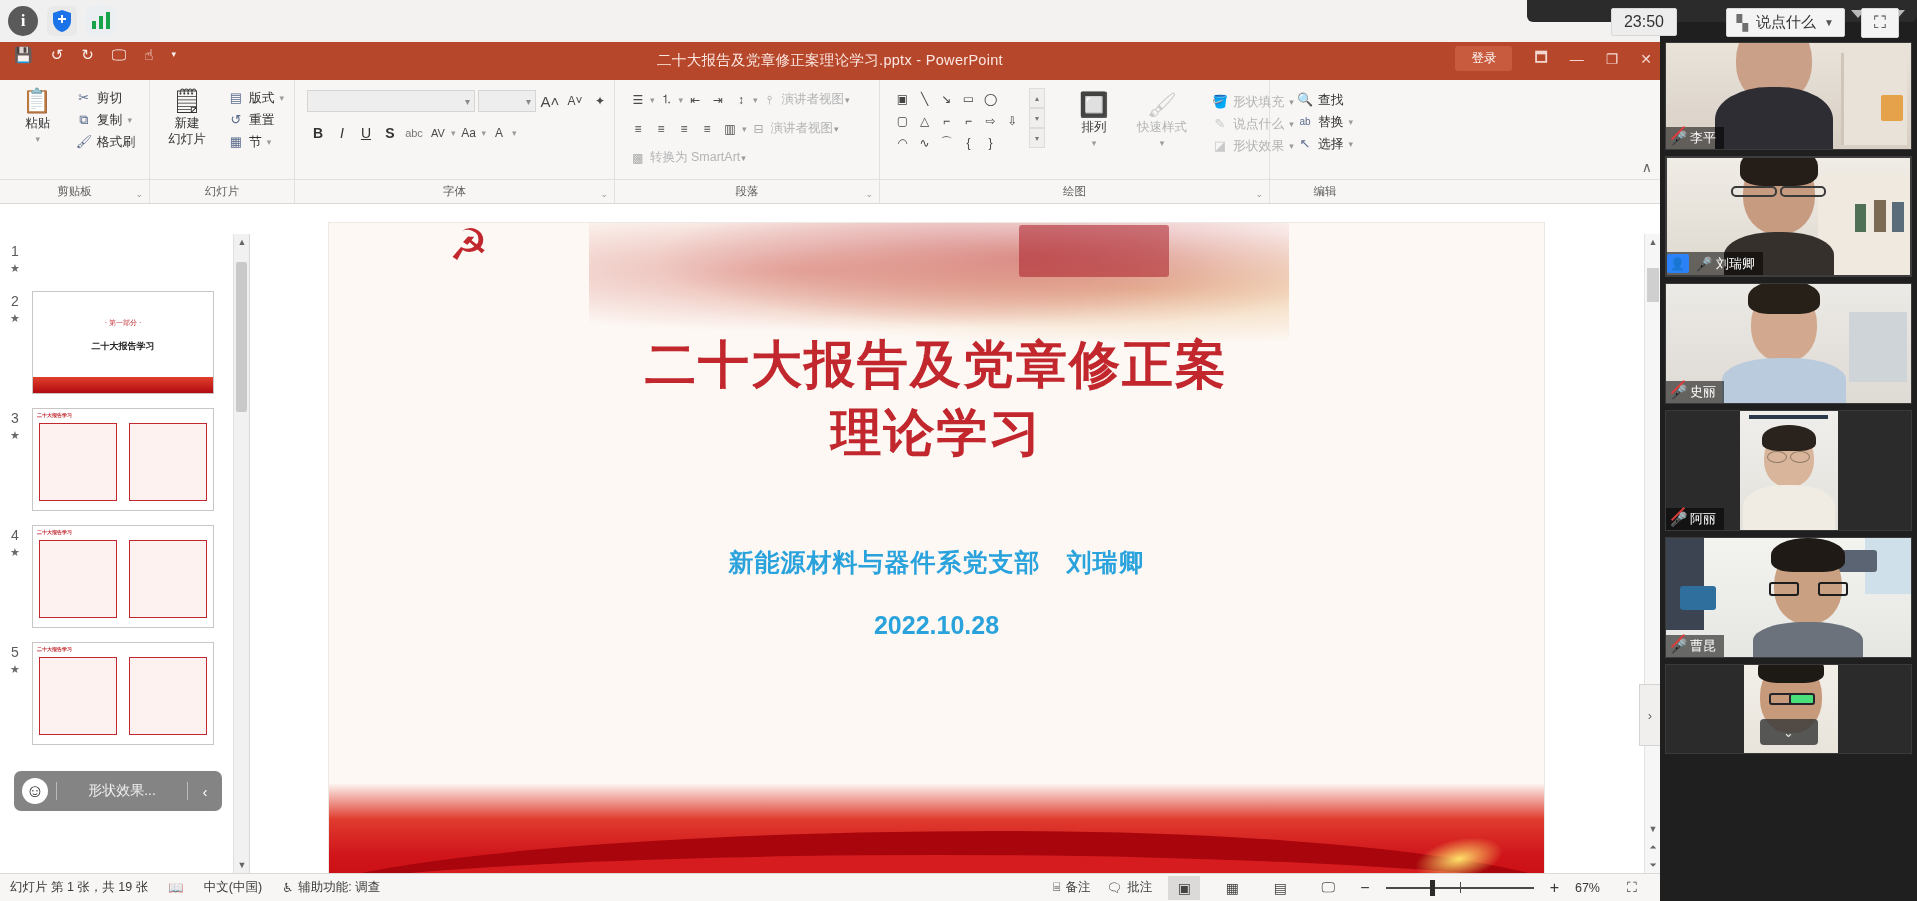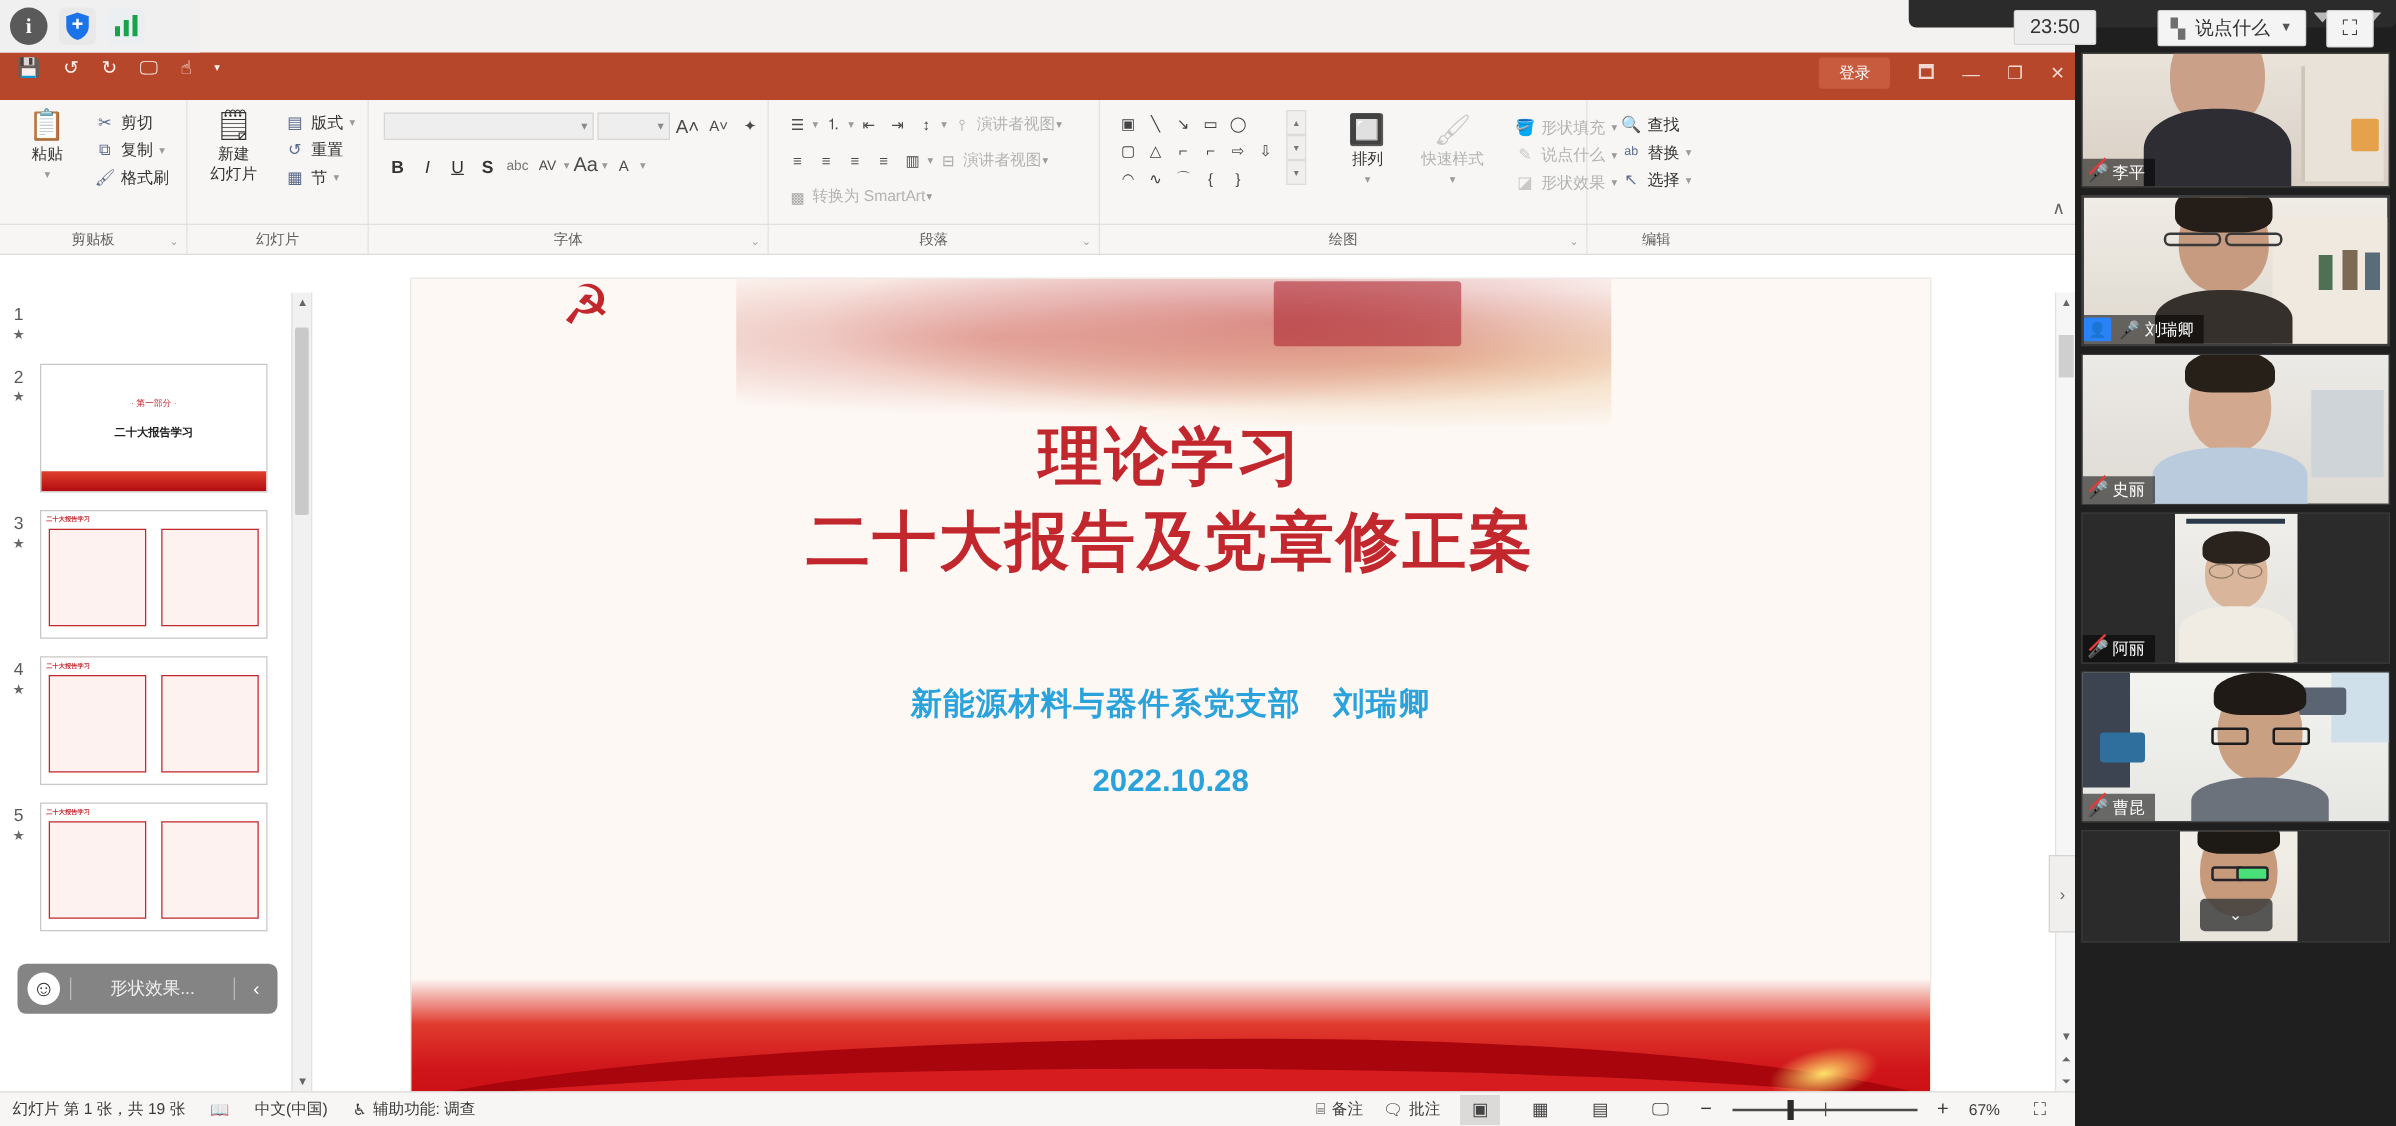--- a/index.html
+++ b/index.html
@@ -149,20 +149,21 @@
 
     <div class="titlebar">
       <div class="qat">
         <span>💾</span>
         <span>↺</span>
         <span>↻</span>
         <span>🖵</span>
         <span>☝</span>
         <span style="font-size:9px">▾</span>
       </div>
+      <div class="doc-title">二十大报告及党章修正案理论学习.pptx  -  PowerPoint</div>
       <div class="tb-right">
         <div class="signin">登录</div>
         <span class="gl">🗖</span>
         <span class="gl">—</span>
         <span class="gl">❐</span>
         <span class="gl">✕</span>
       </div>
     </div>
 
 
@@ -229,21 +230,21 @@
             <div class="sqbtn">✦</div>
           </div>
           <div class="fontrow2">
             <b>B</b>
             <i>I</i>
             <u>U</u>
             <b>S</b>
             <span class="sqbtn" style="font-size:11px;color:#777">abc</span>
             <span class="sqbtn" style="font-size:11px">AV</span>
             <span class="cv">▾</span>
-            <span class="sqbtn" style="font-size:16px">Aa</span>
+            <span class="sqbtn" style="font-size:12px">Aa</span>
             <span class="cv">▾</span>
             <span class="sqbtn">A</span>
             <span class="cv">▾</span>
           </div>
         </div>
       </div>
 
       <div class="rgroup" style="width:265px; align-items:flex-start">
         <div class="rgbody" style="flex-direction:column; padding-left:6px">
           <div class="pararow" style="padding-top:5px">
@@ -444,22 +445,22 @@
           <div class="ar" style="bottom:0">▼</div>
         </div>
       </div>
 
       <div class="stage">
         <div class="slide">
           <div class="slide-wash"></div>
           <div class="slide-emblem"></div>
           <div class="hammer">☭</div>
           <div class="slide-title">
+            <div>二十大报告及党章修正案</div>
             <div>理论学习</div>
-            <div>二十大报告及党章修正案</div>
           </div>
           <div class="slide-sub">新能源材料与器件系党支部　刘瑞卿</div>
           <div class="slide-date">2022.10.28</div>
           <div class="slide-waves"></div>
           <div class="slide-flash"></div>
         </div>
 
         <div class="stage-vscroll">
           <div class="sv-btn" style="top:0">▲</div>
           <div class="bar"></div>

